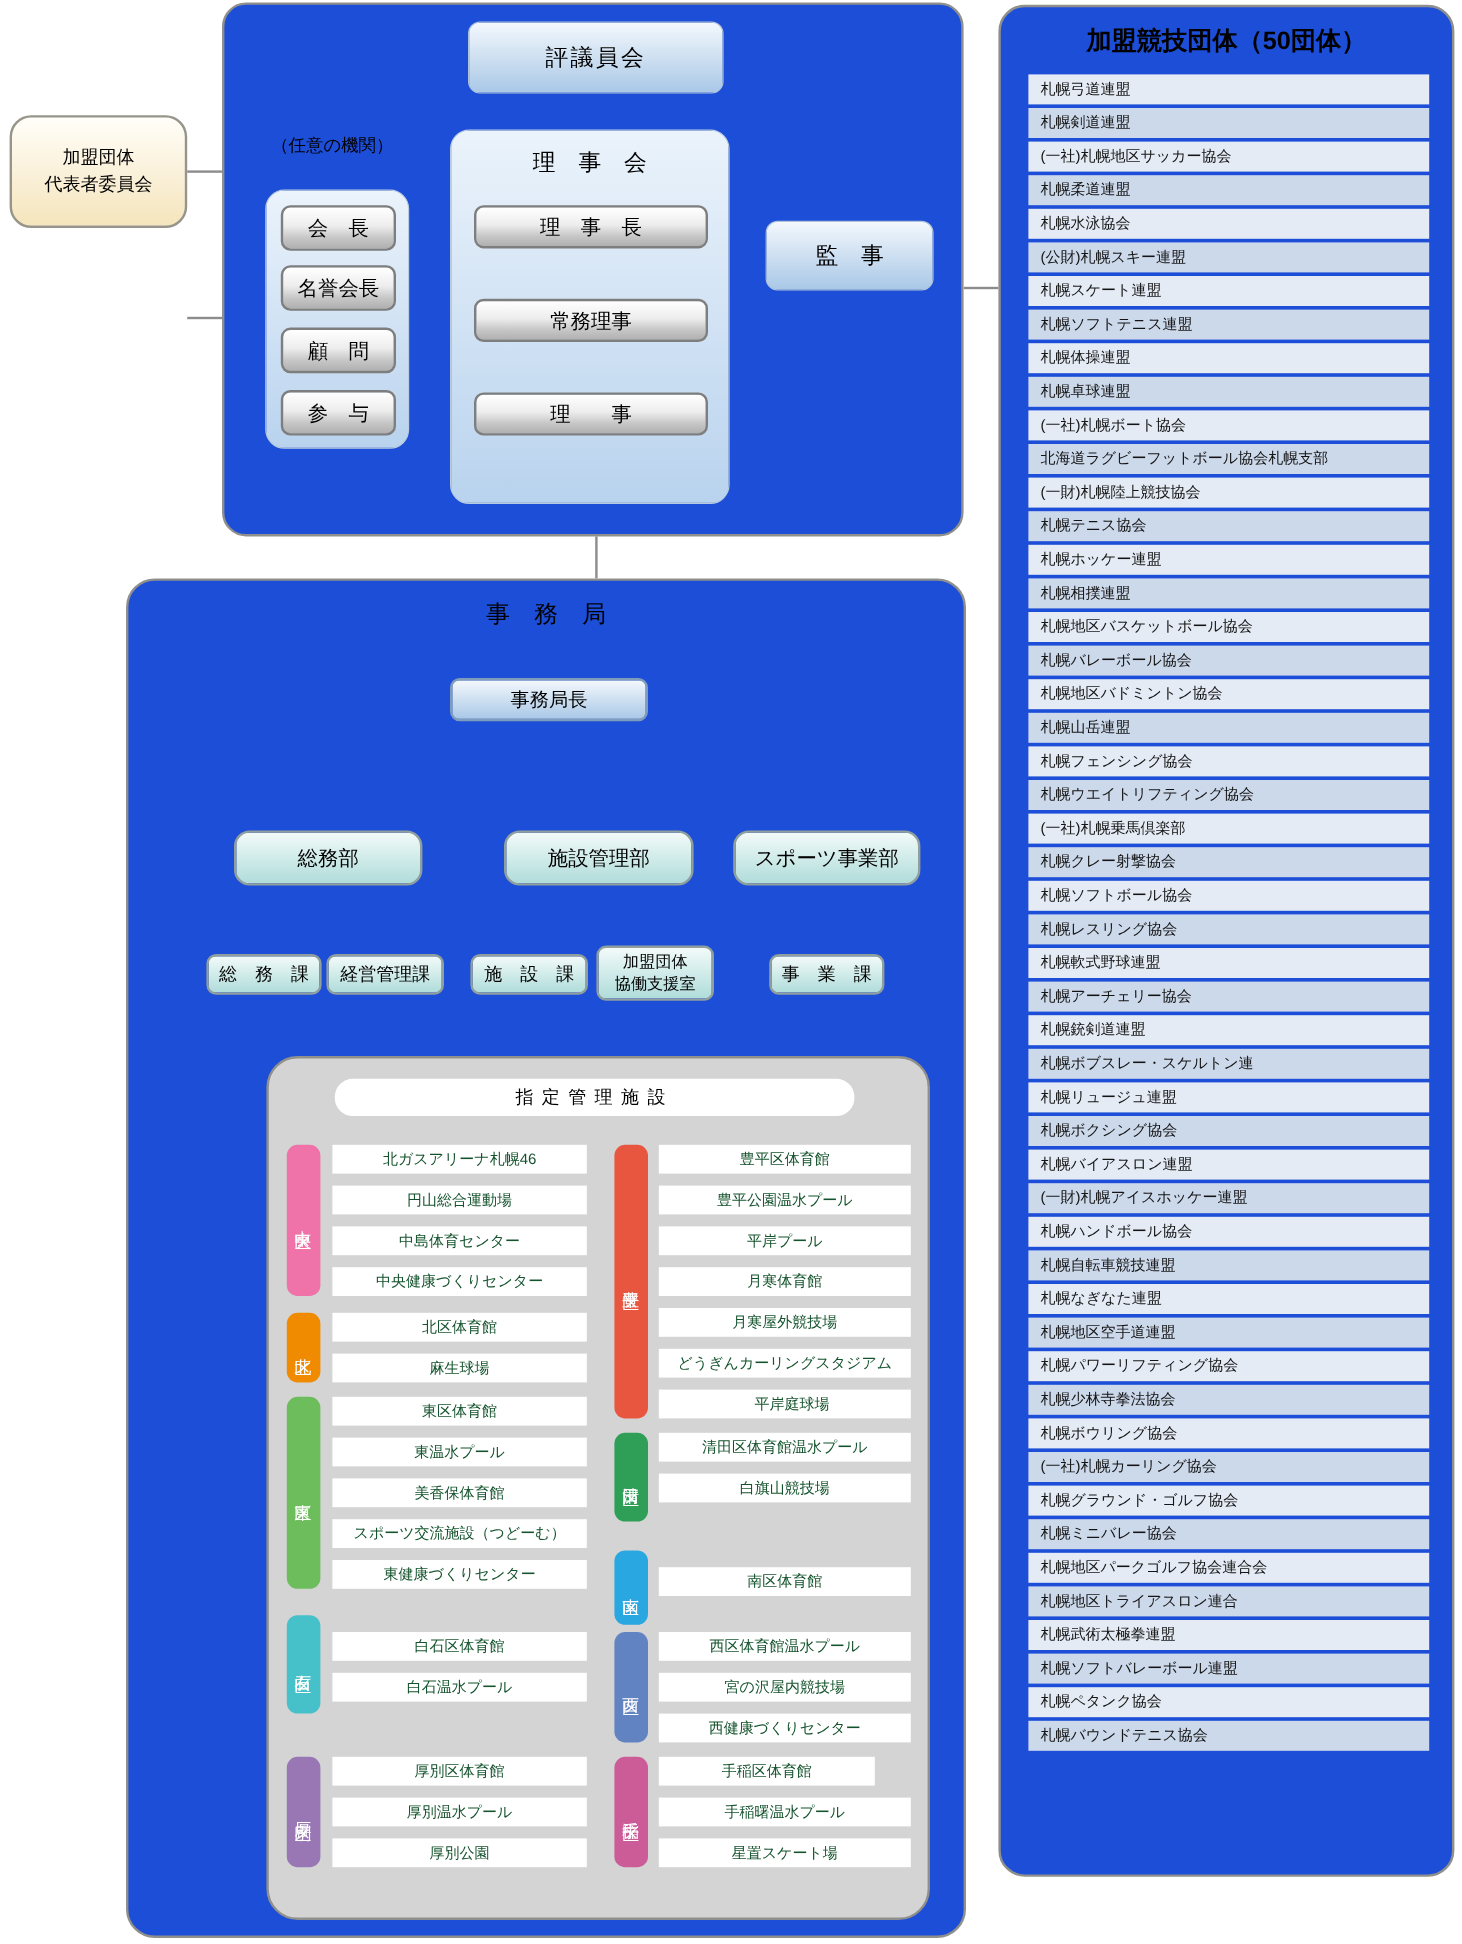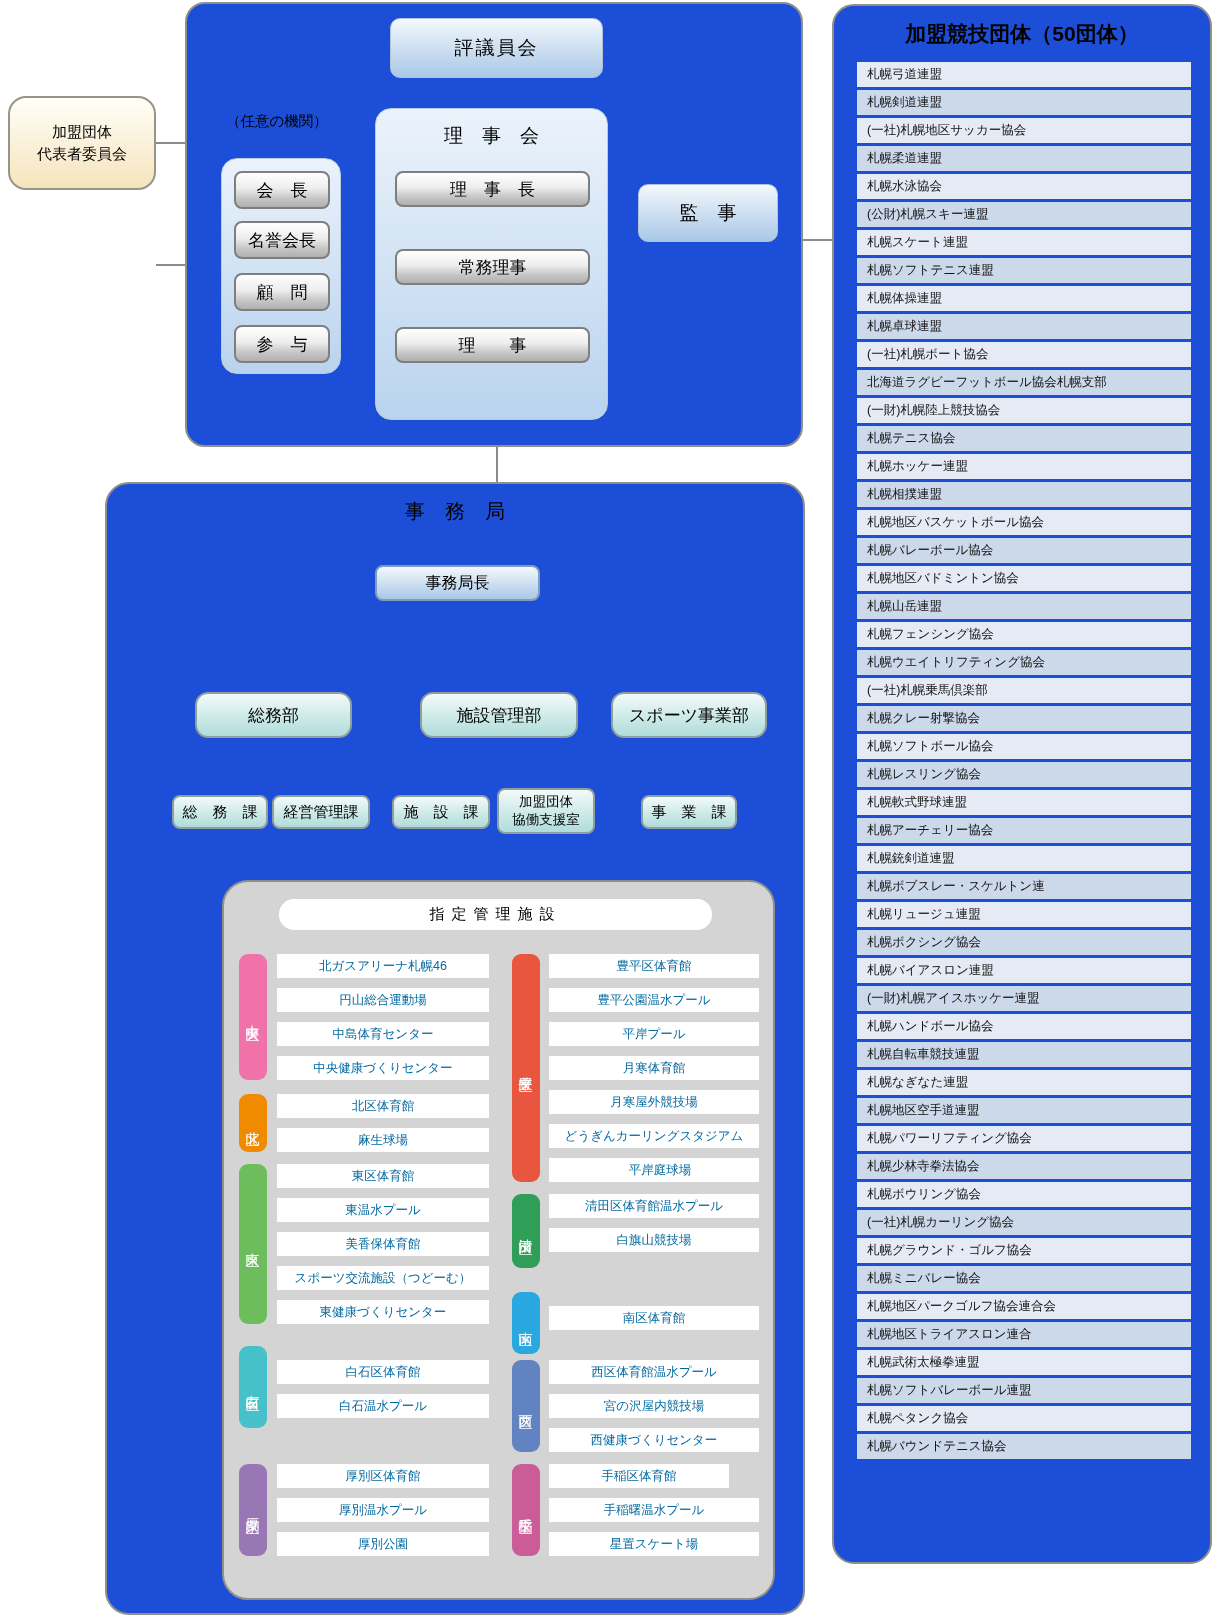--- a/index.html
+++ b/index.html
@@ -48,21 +48,21 @@
   }
   .ward-label{
     position:absolute;width:28px;border-radius:9px;color:#ffffff;
     writing-mode:vertical-rl;text-orientation:upright;
     display:flex;align-items:center;justify-content:center;
     font-size:14px;letter-spacing:2px;
   }
   .facility-row{
     position:absolute;height:24px;background:#ffffff;
     display:flex;align-items:center;justify-content:center;
-    font-size:12.5px;color:#0369a1;
+    font-size:12.5px;color:#14532d;
   }
   .org-title{position:absolute;top:14px;left:0;right:0;text-align:center;font-size:21px;font-weight:bold;}
   .org-list{position:absolute;left:23px;top:56px;width:334px;}
   .org-row{
     height:25px;line-height:25px;margin-bottom:3px;background:#e4ebf5;
     font-size:12.5px;color:#141414;padding-left:10px;
     white-space:nowrap;overflow:hidden;
   }
   .org-row.alt{background:#ccd9eb;}
   .note{position:absolute;font-size:14.5px;}

